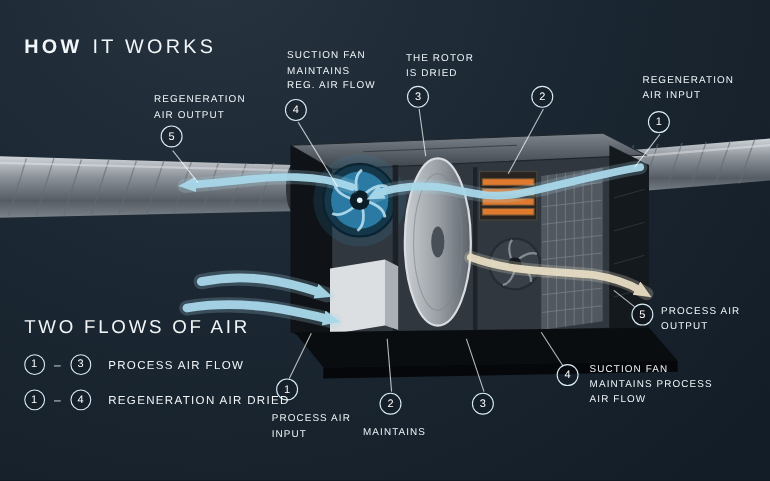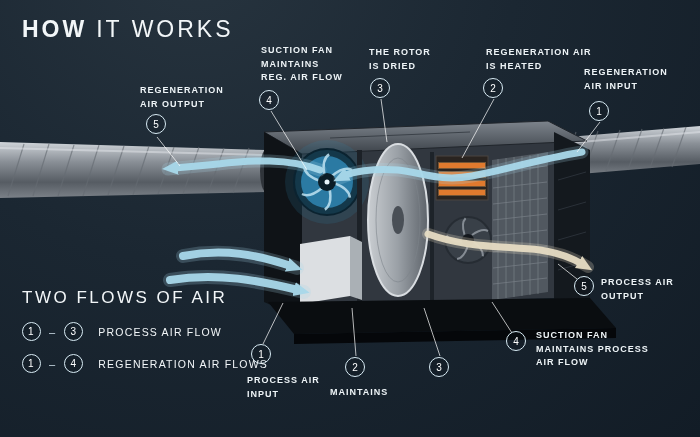--- a/index.html
+++ b/index.html
@@ -2,26 +2,26 @@
 <html><head>
 <meta charset="utf-8">
 <style>
   html,body{margin:0;padding:0;background:#0d141c;}
   #canvas{
     position:relative;width:700px;height:437px;overflow:hidden;
     background:radial-gradient(ellipse at 28% -10%, #27343f 0%, #1b2732 45%, #121c26 100%);
     font-family:"Liberation Sans", sans-serif;color:#f2f6f8;
   }
   #machine-svg{position:absolute;left:0;top:0;z-index:1;}
-  .title{position:absolute;left:22px;top:16px;font-size:23px;letter-spacing:3px;z-index:3;}
+  .title{position:absolute;left:22px;top:32px;font-size:18px;letter-spacing:3px;z-index:3;}
   .t-bold{font-weight:700;}
   .t-light{font-weight:300;margin-left:9px;}
   .co-label{
     position:absolute;z-index:3;font-size:9px;letter-spacing:1px;line-height:1.5;
-    color:#eef4f7;white-space:pre-line;font-weight:700;
+    color:#eef4f7;white-space:pre-line;font-weight:400;
   }
   .num-badge{
     position:absolute;z-index:3;width:20px;height:20px;box-sizing:border-box;
     border:1.5px solid #d9ecf5;border-radius:50%;
     display:flex;align-items:center;justify-content:center;
     font-size:10px;color:#ffffff;background:rgba(10,20,28,0.25);
   }
   .legend{position:absolute;left:22px;top:288px;z-index:3;}
   .legend-title{font-size:17px;font-weight:400;letter-spacing:2.5px;margin-bottom:14px;}
   .legend-row{display:flex;align-items:center;gap:7px;margin-bottom:13px;font-size:10.5px;letter-spacing:1.2px;}
@@ -232,22 +232,20 @@
 
   <div class="co-label" style="left:261px;top:44px">SUCTION FAN
 MAINTAINS
 REG. AIR FLOW</div>
   <div class="num-badge" style="left:259px;top:90px">4</div>
 
   <div class="co-label" style="left:369px;top:46px">THE ROTOR
 IS DRIED</div>
   <div class="num-badge" style="left:370px;top:78px">3</div>
 
-  <div class="co-label" style="left:486px;top:46px">REGENERATION AIR
-IS HEATED</div>
   <div class="num-badge" style="left:483px;top:78px">2</div>
 
   <div class="co-label" style="left:584px;top:66px">REGENERATION
 AIR INPUT</div>
   <div class="num-badge" style="left:589px;top:101px">1</div>
 
   <div class="num-badge" style="left:251px;top:344px">1</div>
   <div class="co-label" style="left:247px;top:374px">PROCESS AIR
 INPUT</div>
 
@@ -270,17 +268,17 @@
     <div class="legend-row">
       <span class="num-badge">1</span>
       <span class="legend-dash">–</span>
       <span class="num-badge">3</span>
       <span class="legend-label">PROCESS AIR FLOW</span>
     </div>
     <div class="legend-row">
       <span class="num-badge">1</span>
       <span class="legend-dash">–</span>
       <span class="num-badge">4</span>
-      <span class="legend-label">REGENERATION AIR FLOWS</span>
+      <span class="legend-label">REGENERATION AIR DRIED</span>
     </div>
   </div>
 
 </div>
 
 </body></html>

